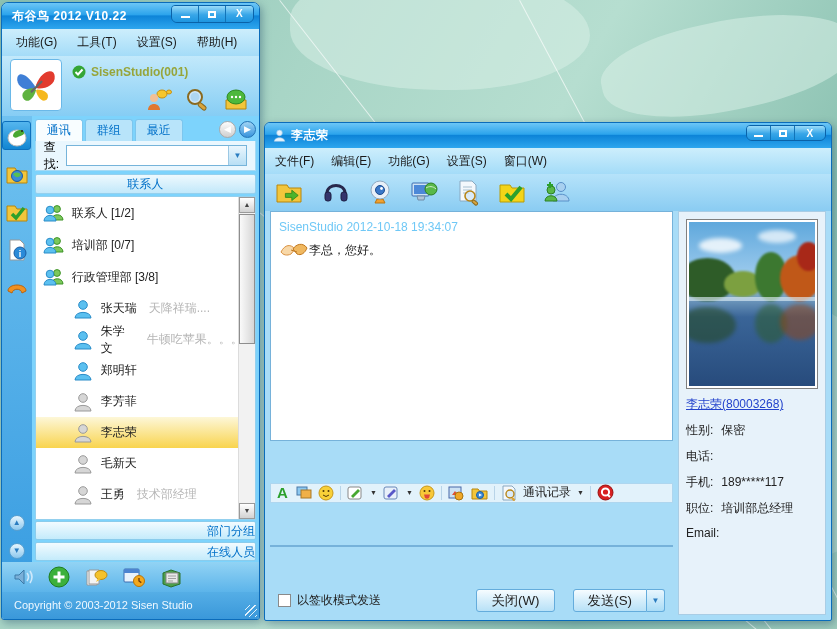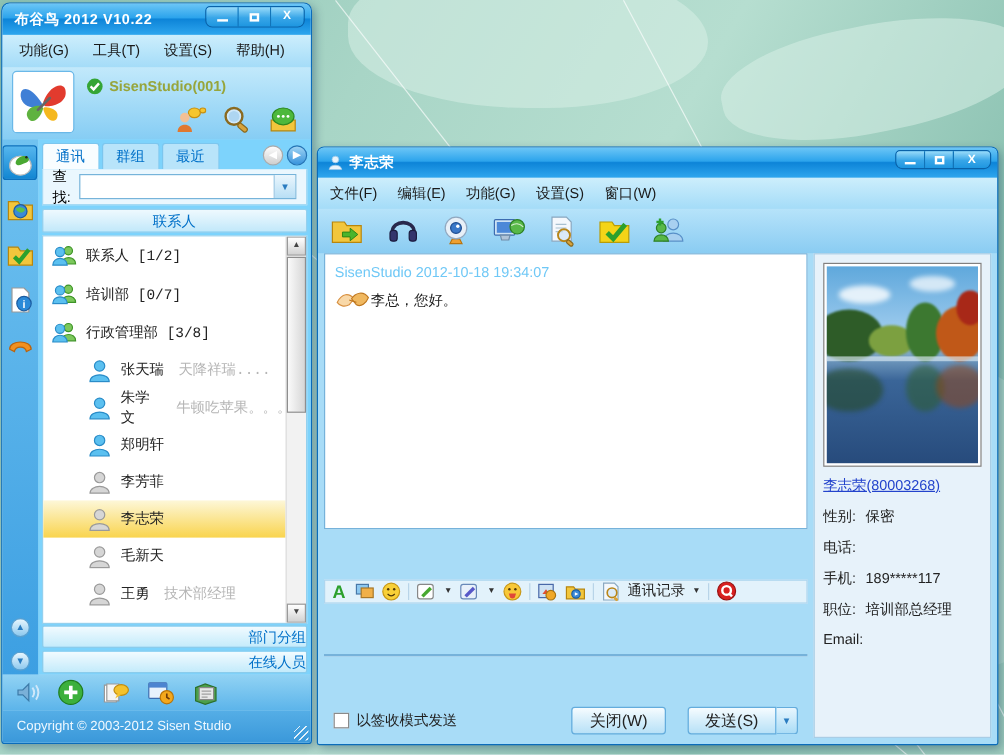--- a/index.html
+++ b/index.html
@@ -53,21 +53,21 @@
   .circ.gray { background:linear-gradient(180deg,#fdfdfd,#cfcfcf); border:1px solid #aaa; color:#fff; }
   .circ.blue { background:linear-gradient(180deg,#9fd4f4,#3894dc); border:1px solid #2574b4; color:#fff; }
   .searchrow { height:30px; display:flex; align-items:center; background:#eaf7fe; border:1px solid #a6daf4; border-top:none; padding:0 8px; gap:7px; }
   .combo { flex:1; display:flex; height:21px; border:1px solid #76b4da; background:#fff; }
   .combo input { flex:1; border:none; outline:none; font-size:12px; padding:0 3px; background:transparent; }
   .combo-btn { width:18px; background:linear-gradient(180deg,#eaf6fd,#b8dff5); border-left:1px solid #9cc8e4;
                color:#2a7cc0; font-size:8px; line-height:19px; text-align:center; }
   .listheader { height:20px; line-height:19px; margin:3px 0 2px; text-align:center; color:#0070c8;
                 background:linear-gradient(180deg,#eef9fe,#c2e8fa); border:1px solid #94d0ee; border-radius:2px; }
   .listbox { position:relative; flex:1; background:#fff; border:1px solid #94d0ee; overflow:hidden; }
-  .rows { position:absolute; left:0; top:0; right:17px;font-family:Liberation Mono, monospace; }
+  .rows { position:absolute; left:0; top:0; right:17px; }
   .grow { height:32px; display:flex; align-items:center; gap:8px; padding-left:7px; color:#222; }
   .mrow { height:31px; display:flex; align-items:center; gap:8px; padding-left:37px; color:#222; }
   .mrow .sig { color:#b5b5b5; margin-left:4px; white-space:nowrap; overflow:hidden; }
   .mrow.sel { background:linear-gradient(180deg,#fefaе0,#fdf3c2 30%,#f9d44e); background:linear-gradient(180deg,#fdf7d8,#f9d44e); }
   .vscroll { position:absolute; right:0; top:0; bottom:0; width:17px; background:#f2f2f2; border-left:1px solid #dcdcdc; }
   .sbtn { position:absolute; left:0; width:16px; height:16px; background:linear-gradient(180deg,#ffffff,#d2d2d2);
           border:1px solid #9a9a9a; color:#444; font-size:7px; text-align:center; line-height:14px; }
   .sthumb { position:absolute; left:0; top:17px; width:16px; height:130px;
             background:linear-gradient(90deg,#fafafa,#d6d6d6); border:1px solid #8e8e8e; }
   .navbtn { height:19px; line-height:18px; margin:1px 0; text-align:right; color:#0070c8;

